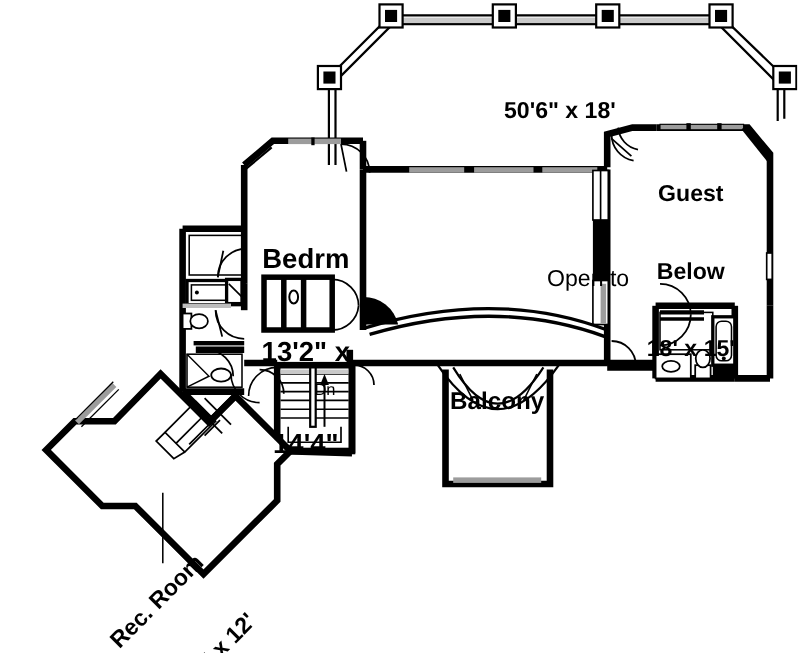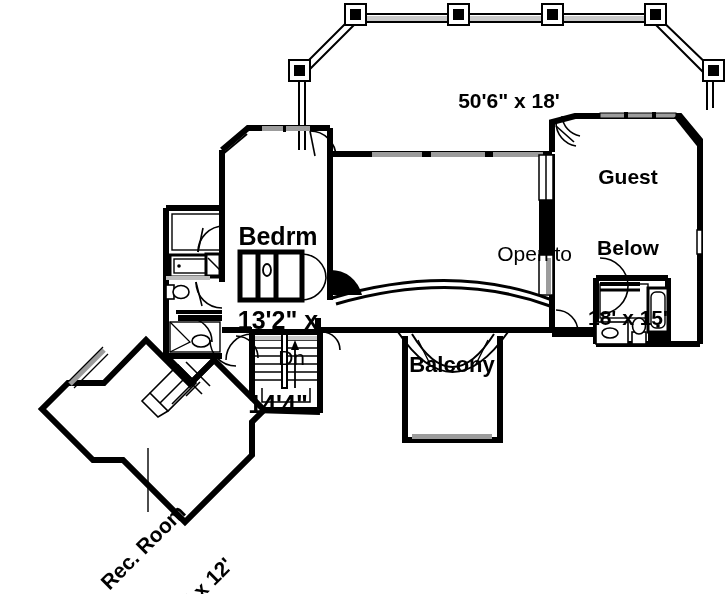--- a/index.html
+++ b/index.html
@@ -359,21 +359,21 @@
   </div>
 
   <div class="room-label lbl-reg" style="left:452px; top:195px; width:240px; margin-left:-120px; font-size:21px;">
     <div>Open to</div>
   </div>
 
   <div class="room-label lbl-bold" style="left:452px; top:304px; width:200px; margin-left:-100px; font-size:22px;">
     <div>Balcony</div>
   </div>
 
-  <div class="room-label lbl-reg" style="left:265px; top:299px; width:80px; margin-left:-40px; font-size:21px;">
+  <div class="room-label lbl-reg" style="left:265px; top:313px; width:80px; margin-left:-40px; font-size:15px;">
     <div>Dn</div>
   </div>
 
   <div class="room-label lbl-bold" style="left:168px; top:478px; width:230px; margin-left:-115px; font-size:21px; transform:rotate(-45deg); transform-origin:center center;">
     <div>Rec. Room</div>
     <div>22'6" x 12'</div>
   </div>
 
 </div>
 

